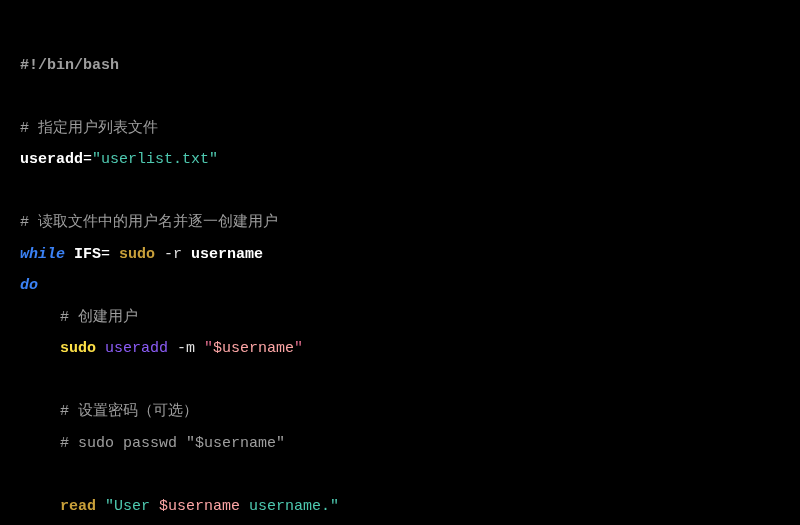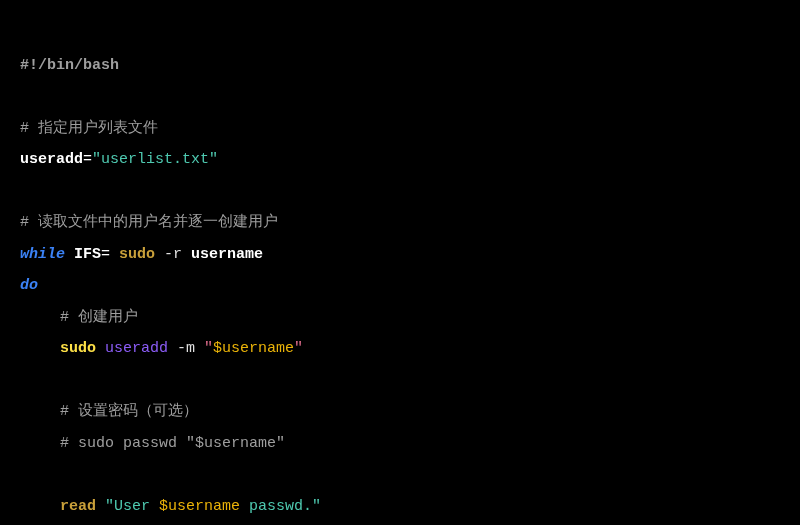--- a/index.html
+++ b/index.html
@@ -25,21 +25,21 @@
     .tok-shebang { color: #9e9e9e; font-weight: bold; }
     .tok-var { color: #ffffff; font-weight: bold; }
     .tok-assign { color: #ffffff; }
     .tok-string { color: #4ec9b0; }
     .tok-string-alt { color: #e06c8c; }
     .tok-keyword { color: #3b82f6; font-weight: bold; font-style: italic; }
     .tok-builtin { color: #c9a03a; font-weight: bold; }
     .tok-flag { color: #e0e0e0; }
     .tok-cmd { color: #8b5cf6; font-weight: normal; }
     .tok-sudo { color: #fde047; font-weight: bold; }
-    .tok-varref { color: #eab308; }
+    .tok-varref { color: #fca5a5; }
     .tok-plain { color: #ffffff; }
     .indent { display: inline-block; width: 40px; }
   </style>
 </head>
 <body>
 
 <div class="code-container">
 <span class="tok-shebang">#!/bin/bash</span>
 
 <span class="tok-comment"># 指定用户列表文件</span>
@@ -47,15 +47,15 @@
 
 <span class="tok-comment"># 读取文件中的用户名并逐一创建用户</span>
 <span class="tok-keyword">while</span> <span class="tok-var">IFS</span><span class="tok-plain">= </span><span class="tok-builtin">sudo</span><span class="tok-flag"> -r</span><span class="tok-var"> username</span>
 <span class="tok-keyword">do</span>
 <span class="indent"></span><span class="tok-comment"># 创建用户</span>
 <span class="indent"></span><span class="tok-sudo">sudo</span><span class="tok-cmd"> useradd</span><span class="tok-flag"> -m </span><span class="tok-string-alt">"</span><span class="tok-varref">$username</span><span class="tok-string-alt">"</span>
 
 <span class="indent"></span><span class="tok-comment"># 设置密码（可选）</span>
 <span class="indent"></span><span class="tok-comment"># sudo passwd "$username"</span>
 
-<span class="indent"></span><span class="tok-builtin">read</span><span> </span><span class="tok-string">"</span><span class="tok-string">User </span><span class="tok-varref">$username</span><span class="tok-string"> passwd.</span><span class="tok-string">"</span>
+<span class="indent"></span><span class="tok-builtin">read</span><span> </span><span class="tok-string">"</span><span class="tok-string">User </span><span class="tok-varref">$username</span><span class="tok-string"> username.</span><span class="tok-string">"</span>
 
 </div>
 
 </body></html>

